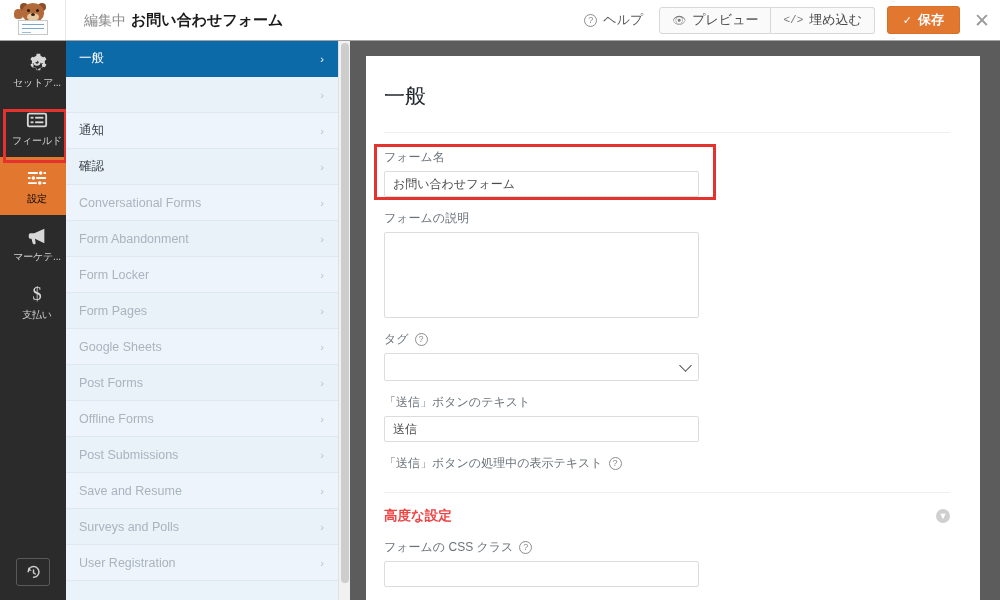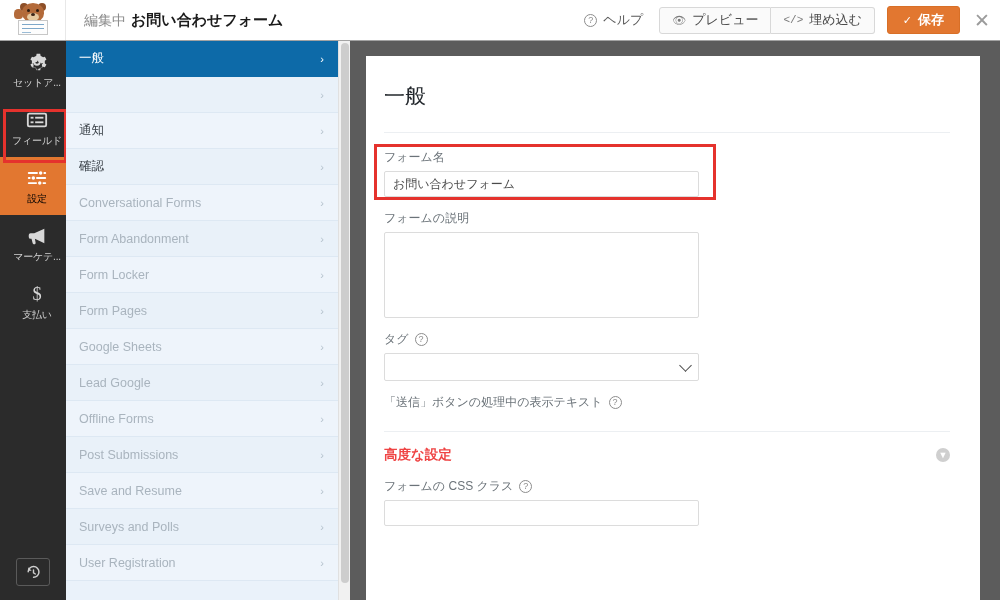--- a/index.html
+++ b/index.html
@@ -336,21 +336,21 @@
       </div>
       <div class="list-item muted">
         <span>Form Pages</span>
         <span class="caret">›</span>
       </div>
       <div class="list-item muted">
         <span>Google Sheets</span>
         <span class="caret">›</span>
       </div>
       <div class="list-item muted">
-        <span>Lead Google</span>
+        <span>Post Forms</span>
         <span class="caret">›</span>
       </div>
       <div class="list-item muted">
         <span>Offline Forms</span>
         <span class="caret">›</span>
       </div>
       <div class="list-item muted">
         <span>Post Submissions</span>
         <span class="caret">›</span>
       </div>
@@ -394,20 +394,22 @@
           <span>タグ</span>
           <span class="circ-q">?</span>
         </div>
         <div class="select-wrap">
           <input class="sel-input" type="text" value="" style="">
           <span class="sel-caret"></span>
         </div>
       </div>
 
       <div class="field">
+        <div class="field-label">「送信」ボタンのテキスト</div>
+        <input class="txt-input" type="text" value="送信" style="">
       </div>
 
       <div class="field">
         <div class="field-label">
           <span>「送信」ボタンの処理中の表示テキスト</span>
           <span class="circ-q">?</span>
         </div>
       </div>
 
       <div class="adv-hr"></div>

